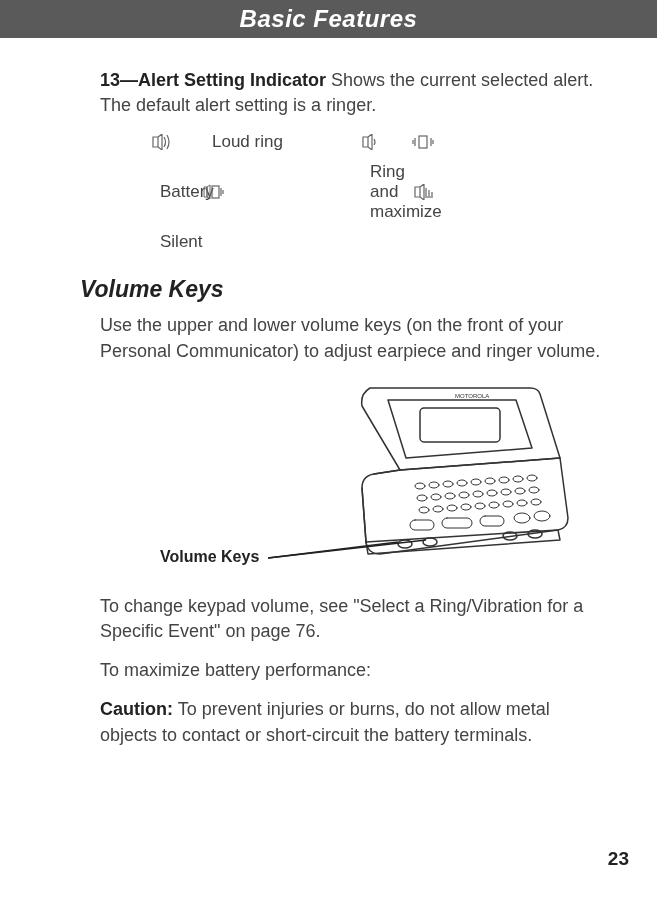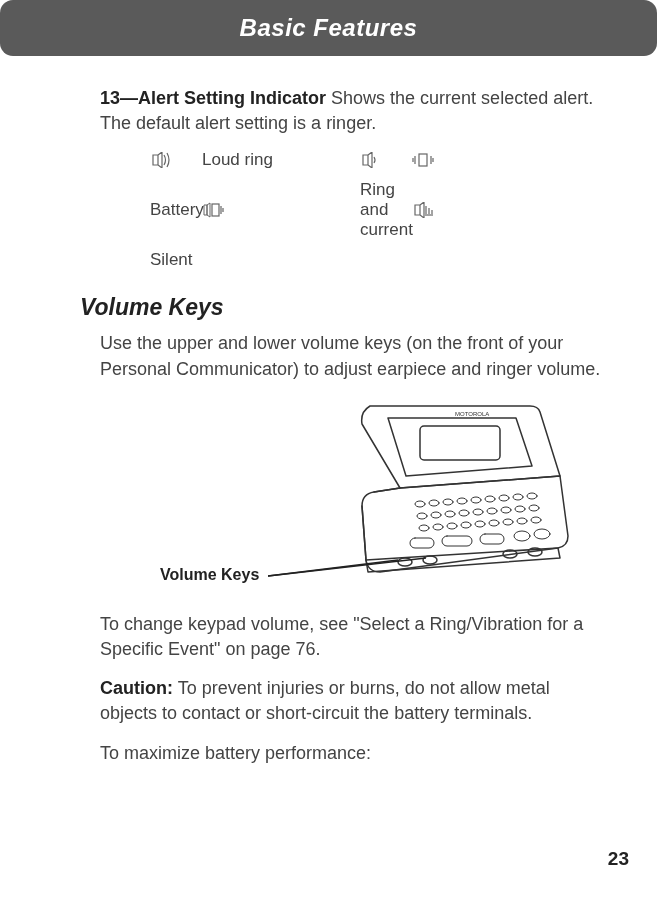--- a/index.html
+++ b/index.html
@@ -1,25 +1,25 @@
 <!DOCTYPE html>
 <html><head>
 <meta charset="utf-8">
 <style>
   * { margin: 0; padding: 0; box-sizing: border-box; }
   html, body { width: 657px; height: 902px; background: #fff; font-family: "Helvetica Neue", Helvetica, Arial, sans-serif; color: #333; }
   .page { width: 657px; height: 902px; position: relative; }
-  .header-bar { background: #5a5a5a; height: 56px; display: flex; align-items: center; justify-content: center; border-radius: 13px; }
+  .header-bar { background: #5a5a5a; height: 38px; display: flex; align-items: center; justify-content: center; }
   .header-title { color: #fff; font-style: italic; font-weight: 700; font-size: 24px; letter-spacing: 0.5px; }
   .content { padding: 30px 47px 0 100px; }
   .para { font-size: 18px; font-weight: 300; line-height: 1.4; color: #444; margin-bottom: 14px; }
   .para .bold-lead { font-weight: 700; color: #222; }
   .alert-grid { margin: 10px 0 24px 50px; display: grid; grid-template-columns: 34px 140px 34px auto; row-gap: 10px; column-gap: 18px; align-items: center; }
   .small-icon { width: 22px; height: 16px; display: inline-block; }
-  .alert-label { font-size: 17px; font-weight: 300; color: #444; }
+  .alert-label { font-size: 17px; font-weight: 300; color: #444; margin-left: 10px; }
   .section-h { font-style: italic; font-weight: 800; font-size: 23px; color: #222; margin: 10px 0 10px -20px; }
   .device-wrap { position: relative; width: 100%; height: 210px; margin: 10px 0 6px 0; }
   .device-svg-box { position: absolute; right: 40px; top: 0; width: 260px; height: 200px; }
   .callout-label { position: absolute; left: 60px; top: 170px; font-size: 16px; font-weight: 600; color: #222; }
   .page-num { position: absolute; right: 28px; bottom: 32px; font-size: 19px; font-weight: 600; color: #222; }
   .caution-bold { font-weight: 700; color: #222; }
 </style>
 </head>
 <body>
 
@@ -58,21 +58,21 @@
           </svg>
       </span>
       <span class="alert-label">Battery</span>
       <span class="small-icon">
         <svg viewBox="0 0 22 16" width="22" height="16">
             <rect x="10" y="2" width="7" height="12" fill="none" stroke="#666" stroke-width="1.2"></rect>
             <path d="M19 4 L19 12 M21 6 L21 10" stroke="#666" stroke-width="1.2"></path>
             <path d="M2 3 H5 V13 H2 Z M5 3 L8 1 V15 L5 13 Z" fill="none" stroke="#666" stroke-width="1"></path>
           </svg>
       </span>
-      <span class="alert-label">Ring and current</span>
+      <span class="alert-label">Ring and maximize</span>
 
       <span class="small-icon">
         <svg viewBox="0 0 22 16" width="22" height="16">
             <path d="M3 3 H8 V13 H3 Z M8 3 L12 0 V16 L8 13 Z" fill="none" stroke="#666" stroke-width="1.2"></path>
             <path d="M14 12 L14 4 M17 12 L17 6 M20 12 L20 8" stroke="#666" stroke-width="1.2"></path>
             <path d="M13 13 L21 13" stroke="#666" stroke-width="1.2"></path>
           </svg>
       </span>
       <span class="alert-label">Silent</span>
       <span></span>
@@ -144,21 +144,21 @@
       </div>
       <div class="callout-label">Volume Keys</div>
       <svg style="position:absolute; left:168px; top:150px; overflow:visible;" width="220" height="50">
         <line x1="0" y1="30" x2="130" y2="14" stroke="#222" stroke-width="1.3"></line>
         <line x1="0" y1="30" x2="158" y2="12" stroke="#222" stroke-width="1.3"></line>
       </svg>
     </div>
 
     <p class="para">To change keypad volume, see "Select a Ring/Vibration for a Specific Event" on page 76.</p>
 
+    <p class="para">To maximize battery performance:</p>
     <p class="para">
       <span class="caution-bold">Caution:</span><span> To prevent injuries or burns, do not allow metal objects to contact or short-circuit the battery terminals.</span>
     </p>
-    <p class="para">To maximize battery performance:</p>
 
   </div>
 
   <div class="page-num">23</div>
 </div>
 
 </body></html>

